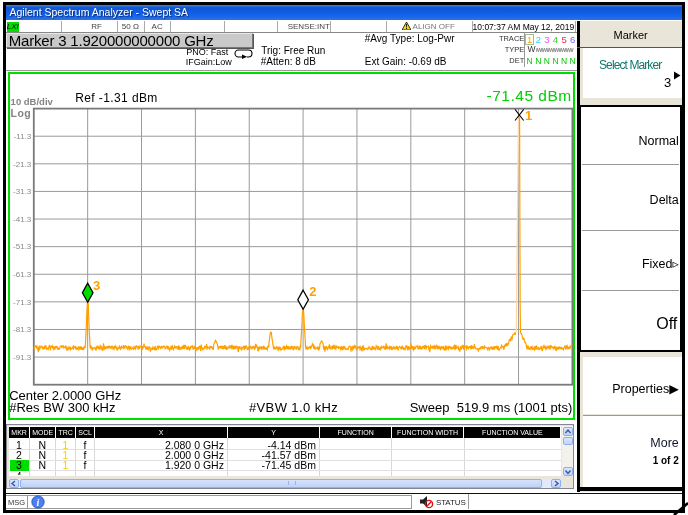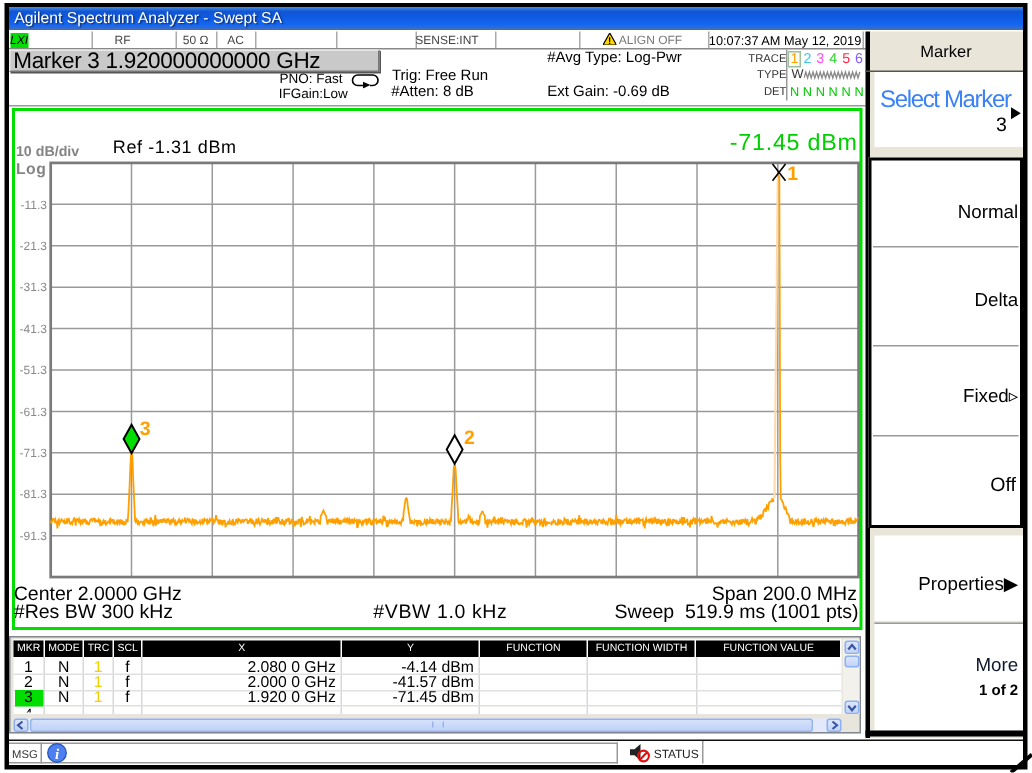--- a/index.html
+++ b/index.html
@@ -15,24 +15,24 @@
 <div class="ab" style="left:55.1px;top:16.7px;width:1px;height:11px;background:#aaa;"></div>
 <div class="ab" style="left:110.6px;top:16.7px;width:1px;height:11px;background:#aaa;"></div>
 <div class="ab" style="left:137.6px;top:16.7px;width:1px;height:11px;background:#aaa;"></div>
 <div class="ab" style="left:164.1px;top:16.7px;width:1px;height:11px;background:#aaa;"></div>
 <div class="ab" style="left:217.6px;top:16.7px;width:1px;height:11px;background:#aaa;"></div>
 <div class="ab" style="left:270.6px;top:16.7px;width:1px;height:11px;background:#aaa;"></div>
 <div class="ab" style="left:323.6px;top:16.7px;width:1px;height:11px;background:#aaa;"></div>
 <div class="ab" style="left:379.6px;top:16.7px;width:1px;height:11px;background:#aaa;"></div>
 <div class="ab" style="left:465.6px;top:16.7px;width:1px;height:11px;background:#aaa;"></div>
 <div class="ab" style="left:568.6px;top:16.7px;width:1px;height:11px;background:#aaa;"></div>
-<div class="ab" style="left:55.1px;top:17.9px;width:55.49999999999999px;font-size:8px;color:#444;padding-left:15px;">RF</div>
+<div class="ab" style="left:55.1px;top:17.9px;width:55.49999999999999px;text-align:center;font-size:8px;color:#444;padding-left:15px;">RF</div>
 <div class="ab" style="left:110.6px;top:17.9px;width:27.0px;text-align:center;font-size:8px;color:#444;">50 Ω</div>
 <div class="ab" style="left:137.6px;top:17.9px;width:26.5px;text-align:center;font-size:8px;color:#444;">AC</div>
-<div class="ab" style="left:270.6px;top:17.9px;width:53.0px;text-align:left;font-size:8px;color:#444;">SENSE:INT</div>
+<div class="ab" style="left:270.6px;top:17.9px;width:53.0px;text-align:right;font-size:8px;color:#444;">SENSE:INT</div>
 <div class="ab" style="left:465.6px;top:17.9px;width:103.0px;text-align:center;font-size:8.5px;color:#000;">10:07:37 AM&nbsp;May 12, 2019</div>
 <div class="ab" style="left:384px;top:17.5px;width:76px;text-align:center;font-size:8px;color:#777;"><svg width="9" height="8" style="vertical-align:-1px;">
         <polygon points="4.5,0 9,8 0,8" fill="#ffd400" stroke="#000" stroke-width="0.8"></polygon>
         <text x="4.5" y="7" font-size="6.5" font-weight="bold" text-anchor="middle" fill="#000">!</text>
       </svg> ALIGN OFF</div>
 <div class="ab b" style="left:0;top:28.2px;width:247px;height:15.5px;background:#c9c9c9;border:1px solid #777;border-top-color:#e8e8e8;border-left-color:#e8e8e8;box-shadow:1px 1px 0 #555;font-size:15px;line-height:14.5px;color:#000;padding-left:1.5px;letter-spacing:-0.2px;">Marker 3 1.920000000000 GHz</div>
 <div class="ab b" style="left:130px;top:42.2px;width:92px;text-align:right;font-size:9px;color:#000;">PNO: Fast</div>
 <div class="ab b" style="left:130px;top:52.2px;width:95.5px;text-align:right;font-size:9px;color:#000;">IFGain:Low</div>
 <svg class="ab" style="left:228px;top:44.2px;" width="20" height="10" viewBox="0 0 20 10">
 <rect x="1" y="1" width="17" height="7" rx="3.5" fill="none" stroke="#000" stroke-width="1.1"></rect>
@@ -103,21 +103,20 @@
 <polyline points="27.8,342.1 28.25,343.4 28.7,342.9 29.15,341.0 29.6,340.9 30.05,341.1 30.5,342.5 30.95,341.3 31.4,343.3 31.85,343.1 32.3,347.3 32.75,342.0 33.2,341.3 33.65,344.1 34.1,343.1 34.55,342.3 35.0,341.1 35.45,341.6 35.9,342.5 36.35,343.1 36.8,342.0 37.25,343.6 37.7,343.1 38.15,344.3 38.6,340.5 39.05,342.5 39.5,341.4 39.95,341.0 40.4,343.9 40.85,344.3 41.3,343.6 41.75,343.1 42.2,344.2 42.65,342.7 43.1,341.0 43.55,340.5 44.0,341.9 44.45,345.4 44.9,341.5 45.35,341.0 45.8,341.3 46.25,342.4 46.7,341.1 47.15,343.0 47.6,344.1 48.05,341.9 48.5,342.2 48.95,344.6 49.4,341.5 49.85,341.7 50.3,343.2 50.75,340.8 51.2,342.3 51.65,344.6 52.1,342.9 52.55,343.5 53.0,344.4 53.45,344.3 53.9,342.4 54.35,341.2 54.8,341.0 55.25,341.6 55.7,342.2 56.15,340.8 56.6,341.2 57.05,340.9 57.5,343.3 57.95,341.8 58.4,342.3 58.85,342.1 59.3,342.7 59.75,341.2 60.2,341.9 60.65,344.2 61.1,342.9 61.55,345.0 62.0,344.7 62.45,343.6 62.9,342.3 63.35,343.9 63.8,343.9 64.25,341.7 64.7,344.7 65.15,344.0 65.6,343.8 66.05,342.9 66.5,342.6 66.95,341.8 67.4,344.6 67.85,341.4 68.3,342.3 68.75,341.7 69.2,341.6 69.65,344.4 70.1,342.7 70.55,344.0 71.0,343.4 71.45,343.9 71.9,342.7 72.35,344.0 72.8,342.0 73.25,342.4 73.7,343.7 74.15,341.3 74.6,344.4 75.05,341.4 75.5,344.7 75.95,342.2 76.4,344.1 76.85,343.4 77.3,344.5 77.75,344.3 78.2,341.6 78.65,342.0 79.1,343.1 79.55,337.0 80.0,327.9 80.45,317.9 80.9,306.2 81.35,298.3 81.8,297.8 82.25,298.7 82.7,311.7 83.15,322.4 83.6,332.0 84.05,342.1 84.5,343.0 84.95,341.2 85.4,341.8 85.85,343.9 86.3,343.0 86.75,344.4 87.2,343.3 87.65,342.8 88.1,342.6 88.55,342.7 89.0,343.6 89.45,344.6 89.9,343.0 90.35,344.2 90.8,341.3 91.25,341.1 91.7,341.1 92.15,343.9 92.6,341.4 93.05,343.4 93.5,342.7 93.95,344.6 94.4,339.9 94.85,341.4 95.3,342.9 95.75,341.6 96.2,345.8 96.65,344.3 97.1,343.3 97.55,338.3 98.0,344.7 98.45,344.3 98.9,341.9 99.35,342.5 99.8,344.1 100.25,341.4 100.7,343.1 101.15,341.2 101.6,343.6 102.05,341.1 102.5,343.3 102.95,341.1 103.4,341.1 103.85,342.6 104.3,343.0 104.75,341.9 105.2,342.9 105.65,341.2 106.1,341.0 106.55,342.0 107.0,343.8 107.45,342.8 107.9,343.8 108.35,340.9 108.8,343.0 109.25,342.7 109.7,341.2 110.15,342.5 110.6,344.1 111.05,342.8 111.5,344.7 111.95,344.1 112.4,343.3 112.85,342.2 113.3,341.3 113.75,343.8 114.2,341.5 114.65,344.2 115.1,343.5 115.55,341.8 116.0,342.6 116.45,342.6 116.9,342.4 117.35,340.0 117.8,344.0 118.25,342.7 118.7,341.6 119.15,340.8 119.6,341.2 120.05,342.7 120.5,341.7 120.95,342.9 121.4,343.4 121.85,344.3 122.3,340.6 122.75,343.7 123.2,341.0 123.65,344.4 124.1,343.7 124.55,341.4 125.0,342.8 125.45,344.0 125.9,343.1 126.35,343.5 126.8,343.1 127.25,342.2 127.7,344.1 128.15,343.3 128.6,343.5 129.05,340.8 129.5,343.8 129.95,342.9 130.4,341.1 130.85,341.8 131.3,341.9 131.75,341.6 132.2,344.7 132.65,342.3 133.1,343.5 133.55,343.3 134.0,341.1 134.45,341.8 134.9,342.0 135.35,340.8 135.8,341.9 136.25,343.6 136.7,342.0 137.15,342.7 137.6,341.3 138.05,338.5 138.5,340.9 138.95,342.0 139.4,341.9 139.85,344.6 140.3,343.1 140.75,341.4 141.2,344.1 141.65,344.3 142.1,341.7 142.55,344.0 143.0,342.8 143.45,342.0 143.9,342.2 144.35,346.6 144.8,344.2 145.25,344.5 145.7,344.4 146.15,342.3 146.6,344.8 147.05,342.2 147.5,343.3 147.95,344.1 148.4,344.5 148.85,341.9 149.3,341.6 149.75,344.6 150.2,344.0 150.65,344.5 151.1,343.0 151.55,341.0 152.0,342.6 152.45,343.4 152.9,341.0 153.35,341.3 153.8,342.2 154.25,342.0 154.7,343.4 155.15,343.0 155.6,341.5 156.05,341.6 156.5,342.8 156.95,342.3 157.4,341.4 157.85,341.2 158.3,341.2 158.75,341.8 159.2,344.3 159.65,342.5 160.1,342.9 160.55,342.2 161.0,340.5 161.45,342.8 161.9,344.3 162.35,341.9 162.8,342.4 163.25,344.6 163.7,345.5 164.15,343.6 164.6,342.7 165.05,340.8 165.5,344.5 165.95,342.5 166.4,341.2 166.85,342.9 167.3,344.6 167.75,343.4 168.2,342.6 168.65,341.0 169.1,341.7 169.55,343.4 170.0,341.3 170.45,343.3 170.9,341.2 171.35,342.9 171.8,342.4 172.25,344.9 172.7,340.2 173.15,344.3 173.6,341.7 174.05,344.6 174.5,344.0 174.95,343.5 175.4,341.8 175.85,344.5 176.3,340.9 176.75,342.5 177.2,341.6 177.65,343.8 178.1,339.8 178.55,344.1 179.0,341.7 179.45,339.8 179.9,341.5 180.35,342.5 180.8,344.6 181.25,342.4 181.7,344.7 182.15,341.0 182.6,342.4 183.05,344.3 183.5,344.8 183.95,342.1 184.4,344.5 184.85,340.9 185.3,342.3 185.75,342.1 186.2,340.8 186.65,340.8 187.1,344.7 187.55,342.2 188.0,344.1 188.45,341.0 188.9,342.3 189.35,341.6 189.8,346.2 190.25,344.0 190.7,342.3 191.15,344.5 191.6,343.8 192.05,342.2 192.5,344.6 192.95,341.8 193.4,342.1 193.85,340.8 194.3,344.5 194.75,346.1 195.2,339.6 195.65,342.3 196.1,342.5 196.55,344.5 197.0,344.0 197.45,344.1 197.9,343.2 198.35,342.1 198.8,343.9 199.25,341.6 199.7,341.8 200.15,340.9 200.6,339.1 201.05,344.8 201.5,341.1 201.95,342.8 202.4,342.6 202.85,342.5 203.3,343.5 203.75,344.2 204.2,341.3 204.65,342.0 205.1,342.3 205.55,341.6 206.0,341.8 206.45,344.3 206.9,342.1 207.35,344.8 207.8,338.9 208.25,338.2 208.7,337.4 209.15,336.2 209.6,335.3 210.05,336.2 210.5,337.4 210.95,338.2 211.4,338.9 211.85,341.8 212.3,344.6 212.75,343.2 213.2,341.7 213.65,341.4 214.1,341.8 214.55,343.4 215.0,340.8 215.45,343.5 215.9,342.0 216.35,344.0 216.8,341.1 217.25,342.4 217.7,343.4 218.15,341.5 218.6,342.4 219.05,340.2 219.5,343.1 219.95,342.5 220.4,344.8 220.85,341.6 221.3,344.3 221.75,342.5 222.2,342.4 222.65,342.6 223.1,340.9 223.55,343.4 224.0,341.2 224.45,342.3 224.9,341.4 225.35,342.9 225.8,341.2 226.25,342.4 226.7,341.3 227.15,344.7 227.6,341.0 228.05,342.4 228.5,343.3 228.95,341.4 229.4,341.7 229.85,344.2 230.3,341.5 230.75,342.4 231.2,342.3 231.65,341.8 232.1,346.5 232.55,346.4 233.0,341.3 233.45,343.0 233.9,342.0 234.35,343.1 234.8,343.4 235.25,344.7 235.7,342.8 236.15,343.9 236.6,342.6 237.05,342.7 237.5,341.3 237.95,341.2 238.4,345.1 238.85,341.1 239.3,343.9 239.75,341.0 240.2,340.8 240.65,341.6 241.1,344.1 241.55,344.7 242.0,344.6 242.45,341.5 242.9,344.5 243.35,342.2 243.8,341.4 244.25,341.9 244.7,341.4 245.15,344.5 245.6,341.9 246.05,343.6 246.5,341.4 246.95,343.5 247.4,341.5 247.85,341.3 248.3,343.3 248.75,344.3 249.2,343.1 249.65,338.8 250.1,342.4 250.55,339.5 251.0,342.2 251.45,342.6 251.9,346.3 252.35,341.8 252.8,344.7 253.25,343.5 253.7,342.2 254.15,343.3 254.6,342.9 255.05,341.3 255.5,344.6 255.95,342.2 256.4,342.2 256.85,343.1 257.3,341.6 257.75,342.7 258.2,344.5 258.65,341.4 259.1,343.4 259.55,343.9 260.0,344.1 260.45,343.0 260.9,343.4 261.35,344.5 261.8,341.8 262.25,341.0 262.7,342.4 263.15,336.3 263.6,333.3 264.05,329.7 264.5,327.4 264.95,327.1 265.4,328.0 265.85,332.2 266.3,335.3 266.75,338.1 267.2,340.8 267.65,343.8 268.1,343.8 268.55,341.7 269.0,343.5 269.45,343.8 269.9,344.2 270.35,341.9 270.8,342.5 271.25,342.9 271.7,341.7 272.15,345.9 272.6,341.7 273.05,344.6 273.5,342.1 273.95,342.1 274.4,344.4 274.85,343.6 275.3,344.7 275.75,344.2 276.2,344.2 276.65,343.7 277.1,342.0 277.55,343.3 278.0,344.4 278.45,340.9 278.9,344.5 279.35,342.6 279.8,343.6 280.25,343.6 280.7,341.1 281.15,342.3 281.6,344.1 282.05,341.1 282.5,344.5 282.95,341.2 283.4,343.8 283.85,344.0 284.3,344.1 284.75,341.9 285.2,341.2 285.65,341.6 286.1,344.1 286.55,341.9 287.0,342.3 287.45,344.7 287.9,344.2 288.35,340.9 288.8,342.5 289.25,342.2 289.7,343.0 290.15,344.2 290.6,344.1 291.05,340.8 291.5,342.6 291.95,342.8 292.4,344.0 292.85,342.8 293.3,344.1 293.75,344.6 294.2,341.7 294.65,342.8 295.1,333.0 295.55,325.7 296.0,317.7 296.45,307.7 296.9,305.0 297.35,305.1 297.8,309.1 298.25,318.7 298.7,326.5 299.15,333.7 299.6,342.6 300.05,343.8 300.5,343.4 300.95,342.1 301.4,344.2 301.85,343.8 302.3,342.6 302.75,343.1 303.2,342.6 303.65,341.8 304.1,342.0 304.55,344.2 305.0,341.4 305.45,342.1 305.9,341.4 306.35,338.9 306.8,339.8 307.25,339.5 307.7,343.7 308.15,341.6 308.6,341.2 309.05,344.2 309.5,344.0 309.95,342.8 310.4,342.7 310.85,343.2 311.3,343.8 311.75,342.5 312.2,343.8 312.65,341.7 313.1,344.3 313.55,343.6 314.0,338.9 314.45,338.1 314.9,337.3 315.35,336.1 315.8,336.0 316.25,337.2 316.7,338.1 317.15,338.8 317.6,344.5 318.05,343.4 318.5,342.4 318.95,346.8 319.4,341.4 319.85,344.6 320.3,341.2 320.75,343.0 321.2,342.8 321.65,344.1 322.1,342.4 322.55,341.6 323.0,342.4 323.45,339.4 323.9,341.0 324.35,344.3 324.8,342.5 325.25,342.2 325.7,341.7 326.15,344.6 326.6,341.7 327.05,342.4 327.5,341.3 327.95,344.0 328.4,342.7 328.85,339.8 329.3,343.4 329.75,344.1 330.2,342.0 330.65,341.3 331.1,342.2 331.55,341.9 332.0,341.8 332.45,343.9 332.9,341.9 333.35,342.0 333.8,342.5 334.25,343.4 334.7,344.5 335.15,341.0 335.6,344.4 336.05,341.4 336.5,344.6 336.95,344.6 337.4,341.8 337.85,341.4 338.3,343.9 338.75,341.4 339.2,344.0 339.65,344.4 340.1,343.9 340.55,344.4 341.0,344.2 341.45,343.6 341.9,343.8 342.35,344.3 342.8,341.9 343.25,341.4 343.7,341.0 344.15,341.4 344.6,342.8 345.05,346.8 345.5,342.7 345.95,343.5 346.4,342.3 346.85,344.6 347.3,343.3 347.75,340.9 348.2,343.5 348.65,339.9 349.1,342.7 349.55,340.9 350.0,343.3 350.45,344.2 350.9,342.7 351.35,343.9 351.8,342.5 352.25,343.0 352.7,342.0 353.15,342.4 353.6,341.9 354.05,344.7 354.5,344.0 354.95,342.1 355.4,343.1 355.85,346.3 356.3,344.3 356.75,341.0 357.2,340.8 357.65,344.5 358.1,343.4 358.55,344.4 359.0,343.3 359.45,343.6 359.9,343.5 360.35,343.5 360.8,343.9 361.25,344.0 361.7,344.5 362.15,342.3 362.6,343.9 363.05,341.8 363.5,342.5 363.95,342.5 364.4,344.5 364.85,344.5 365.3,344.0 365.75,344.5 366.2,340.9 366.65,343.2 367.1,344.7 367.55,342.4 368.0,343.4 368.45,342.6 368.9,343.5 369.35,344.7 369.8,344.3 370.25,340.9 370.7,341.8 371.15,341.5 371.6,343.9 372.05,344.2 372.5,341.1 372.95,343.6 373.4,344.5 373.85,344.7 374.3,343.1 374.75,344.1 375.2,342.0 375.65,341.5 376.1,342.7 376.55,342.3 377.0,342.6 377.45,341.4 377.9,342.3 378.35,343.3 378.8,342.3 379.25,344.6 379.7,343.1 380.15,338.4 380.6,344.1 381.05,340.4 381.5,343.2 381.95,342.5 382.4,342.3 382.85,343.2 383.3,344.0 383.75,340.8 384.2,342.5 384.65,344.1 385.1,341.0 385.55,344.0 386.0,343.1 386.45,344.2 386.9,343.5 387.35,342.2 387.8,343.0 388.25,341.6 388.7,344.5 389.15,343.2 389.6,342.7 390.05,341.8 390.5,344.0 390.95,341.2 391.4,343.9 391.85,343.1 392.3,344.3 392.75,342.7 393.2,341.6 393.65,341.5 394.1,342.3 394.55,342.4 395.0,344.2 395.45,342.3 395.9,343.3 396.35,341.4 396.8,342.2 397.25,343.7 397.7,344.3 398.15,343.1 398.6,343.9 399.05,344.6 399.5,342.4 399.95,341.0 400.4,341.5 400.85,341.0 401.3,344.3 401.75,344.6 402.2,341.1 402.65,342.4 403.1,344.6 403.55,343.1 404.0,344.6 404.45,342.4 404.9,338.3 405.35,343.3 405.8,342.2 406.25,344.4 406.7,341.0 407.15,343.6 407.6,344.7 408.05,341.4 408.5,344.6 408.95,342.0 409.4,343.8 409.85,342.1 410.3,341.3 410.75,341.5 411.2,341.4 411.65,340.9 412.1,344.3 412.55,341.7 413.0,344.3 413.45,341.4 413.9,341.2 414.35,344.2 414.8,342.6 415.25,344.1 415.7,343.3 416.15,341.7 416.6,343.7 417.05,341.4 417.5,341.9 417.95,341.4 418.4,344.2 418.85,341.5 419.3,342.1 419.75,339.9 420.2,344.4 420.65,341.6 421.1,341.9 421.55,341.6 422.0,341.7 422.45,341.2 422.9,344.4 423.35,343.7 423.8,347.2 424.25,342.2 424.7,340.8 425.15,342.9 425.6,342.5 426.05,341.7 426.5,341.4 426.95,343.9 427.4,341.6 427.85,341.1 428.3,342.8 428.75,341.6 429.2,343.6 429.65,343.1 430.1,341.1 430.55,342.4 431.0,341.0 431.45,342.1 431.9,344.3 432.35,340.9 432.8,342.7 433.25,341.9 433.7,344.1 434.15,341.5 434.6,345.2 435.05,342.6 435.5,341.3 435.95,344.1 436.4,342.1 436.85,342.3 437.3,341.0 437.75,344.6 438.2,342.9 438.65,345.7 439.1,341.7 439.55,341.2 440.0,345.4 440.45,343.6 440.9,340.9 441.35,343.1 441.8,343.6 442.25,344.3 442.7,341.0 443.15,342.8 443.6,341.9 444.05,342.4 444.5,343.2 444.95,341.4 445.4,343.8 445.85,344.1 446.3,342.4 446.75,344.2 447.2,342.4 447.65,343.9 448.1,341.8 448.55,339.7 449.0,344.5 449.45,344.2 449.9,339.8 450.35,341.8 450.8,343.3 451.25,342.9 451.7,342.5 452.15,340.9 452.6,344.7 453.05,344.5 453.5,344.0 453.95,346.6 454.4,341.9 454.85,341.9 455.3,344.5 455.75,341.8 456.2,340.8 456.65,342.0 457.1,341.3 457.55,344.6 458.0,341.9 458.45,342.9 458.9,341.3 459.35,342.0 459.8,342.0 460.25,341.2 460.7,344.2 461.15,343.1 461.6,341.6 462.05,342.6 462.5,343.3 462.95,342.0 463.4,341.7 463.85,342.3 464.3,340.8 464.75,344.2 465.2,343.0 465.65,340.1 466.1,343.9 466.55,341.1 467.0,342.6 467.45,342.4 467.9,343.7 468.35,339.0 468.8,341.4 469.25,342.2 469.7,343.3 470.15,344.1 470.6,343.8 471.05,343.8 471.5,343.9 471.95,344.5 472.4,346.7 472.85,343.1 473.3,344.7 473.75,342.5 474.2,344.3 474.65,342.3 475.1,342.6 475.55,342.0 476.0,343.0 476.45,342.1 476.9,344.2 477.35,342.6 477.8,342.0 478.25,343.1 478.7,341.2 479.15,342.1 479.6,342.5 480.05,342.5 480.5,342.9 480.95,342.8 481.4,343.9 481.85,344.8 482.3,342.9 482.75,342.4 483.2,343.2 483.65,344.6 484.1,342.9 484.55,342.3 485.0,343.0 485.45,342.1 485.9,342.6 486.35,344.8 486.8,342.9 487.25,341.5 487.7,344.7 488.15,342.9 488.6,344.4 489.05,341.1 489.5,342.5 489.95,342.0 490.4,342.8 490.85,341.5 491.3,343.2 491.75,344.8 492.2,341.0 492.65,344.0 493.1,345.2 493.55,344.2 494.0,343.5 494.45,342.8 494.9,341.9 495.35,340.6 495.8,342.4 496.25,341.4 496.7,341.2 497.15,341.5 497.6,344.1 498.05,344.0 498.5,340.8 498.95,341.3 499.4,339.7 499.85,340.1 500.3,338.3 500.75,341.3 501.2,337.9 501.65,339.8 502.1,339.0 502.55,339.0 503.0,335.6 503.45,334.9 503.9,335.3 504.35,333.5 504.8,336.1 505.25,332.1 505.7,332.7 506.15,333.8 506.6,330.7 507.05,329.5 507.5,329.4 507.95,329.2 508.4,329.3 508.85,327.6 509.3,327.9 509.75,329.6" fill="none" stroke="#ffa000" stroke-width="1.2"></polyline>
 <polyline points="512.4,111.4 513.55,112.6 514.15,300.0 514.5,327.8 514.7,328.1 515.15,328.3 515.6,329.7 516.05,330.1 516.5,332.3 516.95,334.3 517.4,334.5 517.85,333.5 518.3,335.4 518.75,337.4 519.2,337.3 519.65,338.0 520.1,339.2 520.55,342.2 521.0,344.3 521.45,341.3 521.9,340.9 522.35,343.5 522.8,342.5 523.25,343.6 523.7,344.2 524.15,343.3 524.6,341.3 525.05,343.7 525.5,342.4 525.95,341.6 526.4,344.0 526.85,343.4 527.3,344.2 527.75,343.7 528.2,342.5 528.65,344.7 529.1,343.9 529.55,341.0 530.0,344.8 530.45,341.2 530.9,341.6 531.35,343.8 531.8,343.6 532.25,343.8 532.7,341.9 533.15,344.6 533.6,344.5 534.05,343.8 534.5,343.3 534.95,341.0 535.4,342.5 535.85,344.5 536.3,346.2 536.75,344.0 537.2,340.5 537.65,343.0 538.1,341.0 538.55,342.4 539.0,342.0 539.45,343.6 539.9,341.8 540.35,342.9 540.8,344.5 541.25,342.0 541.7,341.4 542.15,342.1 542.6,343.0 543.05,341.5 543.5,343.2 543.95,343.9 544.4,341.3 544.85,342.2 545.3,341.0 545.75,341.6 546.2,342.6 546.65,342.1 547.1,342.3 547.55,343.9 548.0,343.8 548.45,341.3 548.9,341.2 549.35,342.5 549.8,345.6 550.25,343.4 550.7,344.5 551.15,341.8 551.6,343.8 552.05,344.2 552.5,341.5 552.95,344.2 553.4,341.5 553.85,344.1 554.3,342.1 554.75,344.1 555.2,342.3 555.65,342.3 556.1,343.9 556.55,343.3 557.0,343.6 557.45,344.6 557.9,342.8 558.35,342.0 558.8,341.1 559.25,341.5 559.7,344.7 560.15,341.0 560.6,341.6 561.05,340.8 561.5,344.2 561.95,342.5 562.4,343.4 562.85,342.5 563.3,342.6 563.75,344.1 564.2,341.5 564.65,342.6 565.1,342.2 565.55,341.1 566.0,339.6" fill="none" stroke="#ffa000" stroke-width="1.2"></polyline>
 <polygon points="81.7,278.2 87,287.7 81.7,297.2 76.4,287.7" fill="#00dd00" stroke="#000" stroke-width="1.3"></polygon>
 <text x="87.1" y="285" font-size="13" font-weight="bold" fill="#ffa000">3</text>
 <polygon points="297.1,285.2 302.4,294.7 297.1,304.2 291.8,294.7" fill="#fff" stroke="#000" stroke-width="1.3"></polygon>
 <text x="303.3" y="291.3" font-size="13" font-weight="bold" fill="#ffa000">2</text>
 <path d="M509.0,104.4 L517.7,115.5 M517.7,104.4 L509.0,115.5" stroke="#000" stroke-width="1.05" fill="none"></path>
 <text x="518.9" y="114.8" font-size="13" font-weight="bold" fill="#ffa000">1</text>
 </svg>
 <div class="ab b" style="left:2.9px;top:383.1px;font-size:13px;color:#000;">Center 2.0000 GHz</div>
-<div class="ab b" style="left:365px;top:383.1px;width:200px;text-align:right;font-size:13px;color:#000;">Span 200.0 MHz</div>
 <div class="ab b" style="left:2.9px;top:395.6px;font-size:13px;color:#000;">#Res BW 300 kHz</div>
 <div class="ab b" style="left:242.6px;top:395.6px;font-size:13px;color:#000;letter-spacing:0.4px;">#VBW 1.0 kHz</div>
 <div class="ab b" style="left:365px;top:395.6px;width:201px;text-align:right;font-size:13px;color:#000;">Sweep&nbsp; 519.9 ms (1001 pts)</div>
 <div class="ab" style="left:0;top:419.5px;width:568px;height:64.5px;background:#e8e5dc;border:1px solid #828790;"></div>
 <div class="ab" style="left:3.1px;top:421.7px;width:551.4px;height:50.3px;background:#fff;"></div>
 <div class="ab" style="left:3.1px;top:422.5px;width:19.5px;height:11px;background:#000;color:#fff;font-size:7px;text-align:center;line-height:11.5px;">MKR</div>
 <div class="ab" style="left:24.1px;top:422.5px;width:24.5px;height:11px;background:#000;color:#fff;font-size:7px;text-align:center;line-height:11.5px;">MODE</div>
 <div class="ab" style="left:50.1px;top:422.5px;width:18.499999999999993px;height:11px;background:#000;color:#fff;font-size:7px;text-align:center;line-height:11.5px;">TRC</div>
 <div class="ab" style="left:70.1px;top:422.5px;width:17.5px;height:11px;background:#000;color:#fff;font-size:7px;text-align:center;line-height:11.5px;">SCL</div>
 <div class="ab" style="left:89.1px;top:422.5px;width:131.5px;height:11px;background:#000;color:#fff;font-size:7px;text-align:center;line-height:11.5px;">X</div>
@@ -191,33 +190,33 @@
 <circle cx="10" cy="9" r="3.6" fill="none" stroke="#e01010" stroke-width="1.4"></circle>
 <line x1="7.6" y1="11.5" x2="12.4" y2="6.5" stroke="#e01010" stroke-width="1.4"></line>
     </svg>
 <div class="ab" style="left:429.6px;top:493.0px;font-size:8px;color:#222;letter-spacing:-0.1px;">STATUS</div>
 <div class="ab" style="left:461.6px;top:489.6px;width:1px;height:15px;background:#999;"></div>
 <div class="ab" style="left:570.6px;top:16.2px;width:2.8px;height:471.8px;background:#000;"></div>
 <div class="ab" style="left:573.4px;top:16.2px;width:102.2px;height:471.8px;background:#e9e5d9;"></div>
 <div class="ab b" style="left:573.4px;top:24.7px;width:102px;text-align:center;font-size:11px;color:#000;">Marker</div>
 <div class="ab" style="left:570.6px;top:42.5px;width:105px;height:1.4px;background:#55554a;"></div>
 <div class="ab" style="left:576.4px;top:43.9px;width:99.2px;height:50px;background:#fff;"></div>
-<div class="ab b" style="left:576.4px;top:53.4px;width:95px;text-align:center;font-size:16px;color:#3b82f6;letter-spacing:-0.9px;">Select Marker</div>
+<div class="ab b" style="left:576.4px;top:53.4px;width:95px;text-align:center;font-size:12px;color:#0f766e;letter-spacing:-0.9px;">Select Marker</div>
 <svg class="ab" style="left:666.4px;top:66.5px;" width="8" height="9">
       <polygon points="1,0.5 7.5,4.5 1,8.5" fill="#000"></polygon>
     </svg>
 <div class="ab b" style="left:600px;top:70.1px;width:65px;text-align:right;font-size:13px;color:#000;">3</div>
 <div class="ab" style="left:572.9px;top:100.3px;width:102.7px;height:247.7px;background:#fff;border:2.6px solid #000;"></div>
 <div class="ab" style="left:575.5px;top:159.0px;width:97.5px;height:1px;background:#999;"></div>
 <div class="ab" style="left:575.5px;top:225.5px;width:97.5px;height:1px;background:#999;"></div>
 <div class="ab" style="left:575.5px;top:285.0px;width:97.5px;height:1px;background:#999;"></div>
 <div class="ab b" style="left:575px;top:129.3px;width:97.5px;text-align:right;font-size:12.5px;color:#000;">Normal</div>
 <div class="ab b" style="left:575px;top:188.3px;width:97.5px;text-align:right;font-size:12.5px;color:#000;">Delta</div>
 <div class="ab b" style="left:575px;top:251.8px;width:97.5px;text-align:right;font-size:12.5px;color:#000;">Fixed▹</div>
-<div class="ab b" style="left:575px;top:310.3px;width:96px;text-align:right;font-size:13px;color:#000;">Off</div>
+<div class="ab b" style="left:575px;top:310.3px;width:96px;text-align:right;font-size:16px;color:#000;">Off</div>
 <div class="ab" style="left:576.4px;top:352.0px;width:99.2px;height:57px;background:#fff;"></div>
 <div class="ab b" style="left:575px;top:376.0px;width:97.5px;text-align:right;font-size:12.5px;color:#000;">Properties▶</div>
 <div class="ab" style="left:576.4px;top:410.0px;width:99.2px;height:1px;background:#999;"></div>
 <div class="ab" style="left:576.4px;top:411.0px;width:99.2px;height:62px;background:#fff;"></div>
 <div class="ab b" style="left:575px;top:431.3px;width:97.5px;text-align:right;font-size:12.5px;color:#0f172a;">More</div>
 <div class="ab" style="left:575px;top:450.1px;width:97.5px;text-align:right;font-size:10px;color:#000;font-weight:bold;">1 of 2</div>
 <div class="ab" style="left:576.4px;top:473.0px;width:99.2px;height:9.7px;background:#fff;"></div>
 <div class="ab" style="left:570.6px;top:482.7px;width:105px;height:3.4px;background:#000;"></div>
 </div>
 <svg class="ab" style="left:670px;top:498px;" width="18" height="17" viewBox="0 0 18 17">

